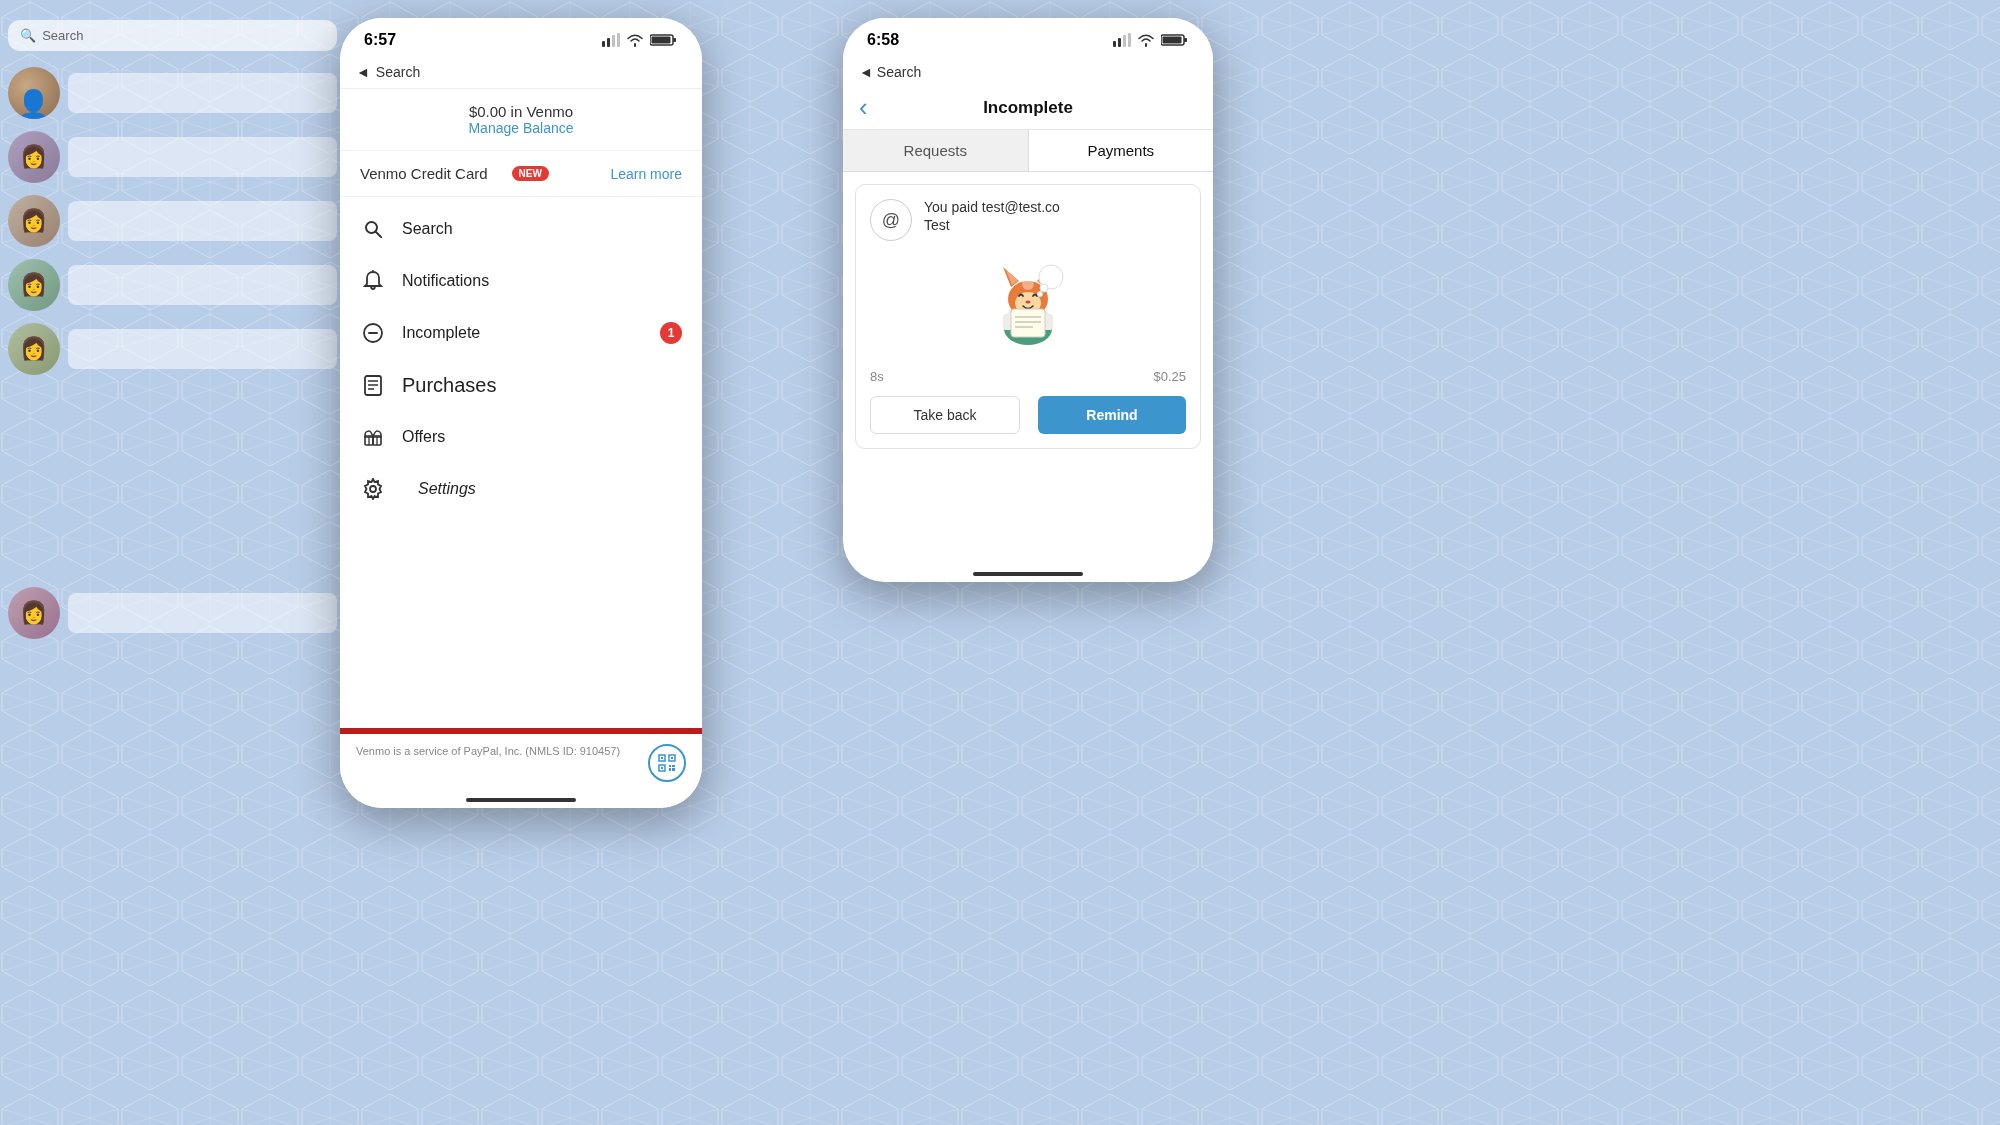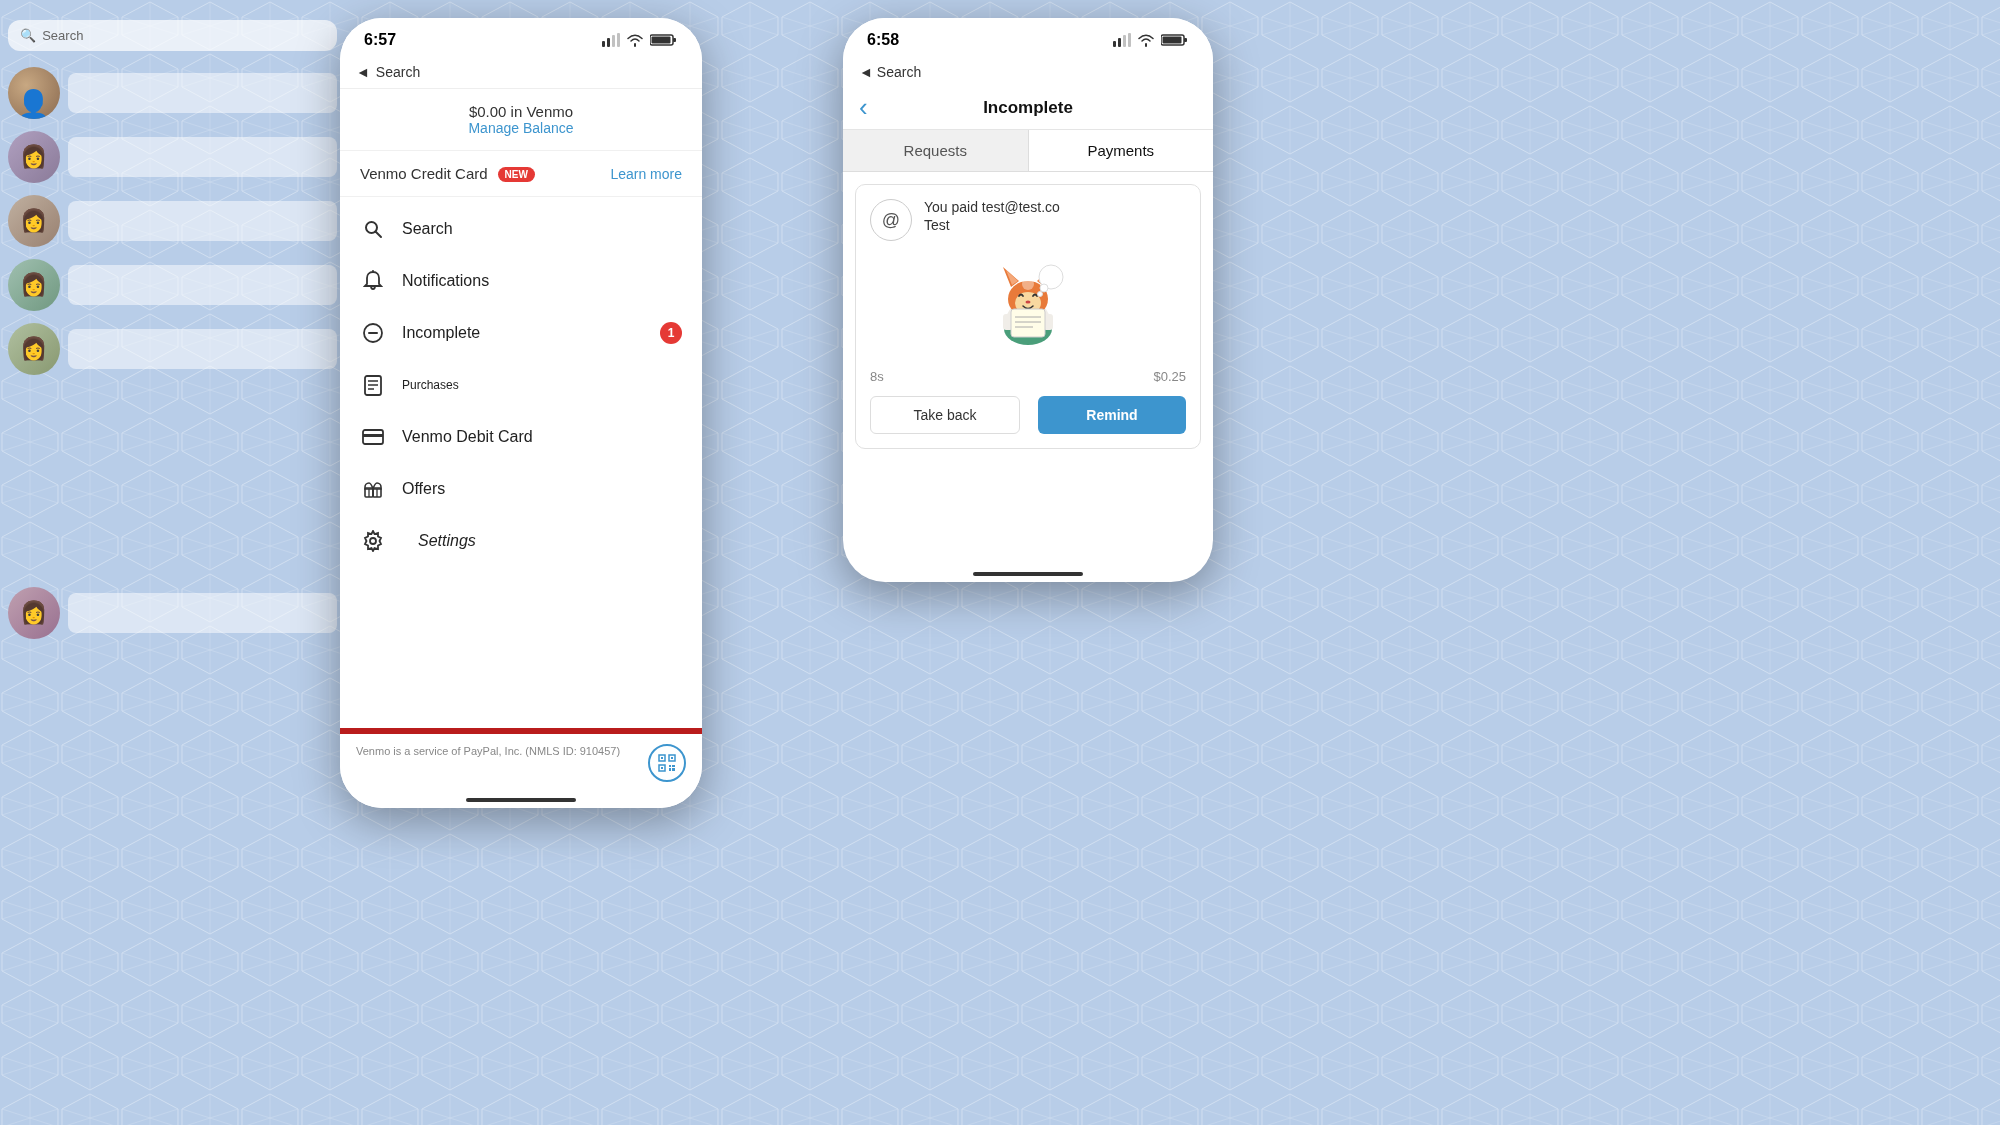--- a/index.html
+++ b/index.html
@@ -113,21 +113,21 @@
 
   <div style="height:calc(100% - 44px - 36px - 70px);overflow:hidden;">
 
 
     <div style="padding:14px 20px;display:flex;justify-content:space-between;align-items:center;border-bottom:1px solid #f0f0f0;flex-direction:column;">
       <span style="font-size:15px;color:#333;">$0.00 in Venmo</span>
       <span style="color:#3d95ce;font-size:14px;font-weight:500;cursor:pointer;">Manage Balance</span>
     </div>
 
     <div style="padding:14px 20px;display:flex;justify-content:space-between;align-items:center;border-bottom:1px solid #f0f0f0;">
-      <div style="display:flex;align-items:flex-end;gap:10px;">
+      <div style="display:flex;align-items:center;gap:24px;">
         <span style="font-size:15px;color:#333;">Venmo Credit Card</span>
         <span style="background:#e53935;color:white;font-size:10px;font-weight:700;padding:2px 7px;border-radius:10px;">NEW</span>
       </div>
       <span style="color:#3d95ce;font-size:14px;cursor:pointer;">Learn more</span>
     </div>
 
     <div style="padding:6px 0;">
 
       <div style="display:flex;align-items:center;padding:13px 20px;gap:16px;cursor:pointer;">
         <div style="width:26px;height:26px;display:flex;align-items:center;justify-content:center;">
@@ -163,32 +163,23 @@
 
       <div style="display:flex;align-items:center;padding:13px 20px;gap:16px;cursor:pointer;">
         <div style="width:26px;height:26px;display:flex;align-items:center;justify-content:center;">
           <svg width="18" height="22" viewBox="0 0 18 22" fill="none">
             <rect x="1" y="2" width="16" height="19" rx="2" stroke="#333" stroke-width="1.8"></rect>
             <line x1="4" y1="7" x2="14" y2="7" stroke="#333" stroke-width="1.5"></line>
             <line x1="4" y1="11" x2="14" y2="11" stroke="#333" stroke-width="1.5"></line>
             <line x1="4" y1="15" x2="10" y2="15" stroke="#333" stroke-width="1.5"></line>
           </svg>
         </div>
-        <span style="font-size:12px;color:#222;flex:1;">Purchases</span>
-      </div>
-
-      <div style="display:flex;align-items:center;padding:13px 20px;gap:16px;cursor:pointer;">
-        <div style="width:26px;height:26px;display:flex;align-items:center;justify-content:center;">
-          <svg width="22" height="18" viewBox="0 0 22 18" fill="none">
-            <rect x="1" y="2" width="20" height="14" rx="2" stroke="#333" stroke-width="1.8"></rect>
-            <rect x="1" y="6" width="20" height="3" fill="#333"></rect>
-          </svg>
-        </div>
-        <span style="font-size:16px;color:#222;flex:1;">Venmo Debit Card</span>
-      </div>
+        <span style="font-size:20px;color:#222;flex:1;">Purchases</span>
+      </div>
+
 
       <div style="display:flex;align-items:center;padding:13px 20px;gap:16px;cursor:pointer;">
         <div style="width:26px;height:26px;display:flex;align-items:center;justify-content:center;">
           <svg width="22" height="22" viewBox="0 0 22 22" fill="none">
             <rect x="3" y="10" width="8" height="9" rx="1" stroke="#333" stroke-width="1.6"></rect>
             <rect x="11" y="10" width="8" height="9" rx="1" stroke="#333" stroke-width="1.6"></rect>
             <path d="M3 11 L11 11 C11 11 9 5 7 5 C4.5 5 3 7 3 9 L3 11Z" stroke="#333" stroke-width="1.6" fill="none"></path>
             <path d="M19 11 L11 11 C11 11 13 5 15 5 C17.5 5 19 7 19 9 L19 11Z" stroke="#333" stroke-width="1.6" fill="none"></path>
             <line x1="7" y1="11" x2="7" y2="19" stroke="#333" stroke-width="1.3"></line>
             <line x1="15" y1="11" x2="15" y2="19" stroke="#333" stroke-width="1.3"></line>

